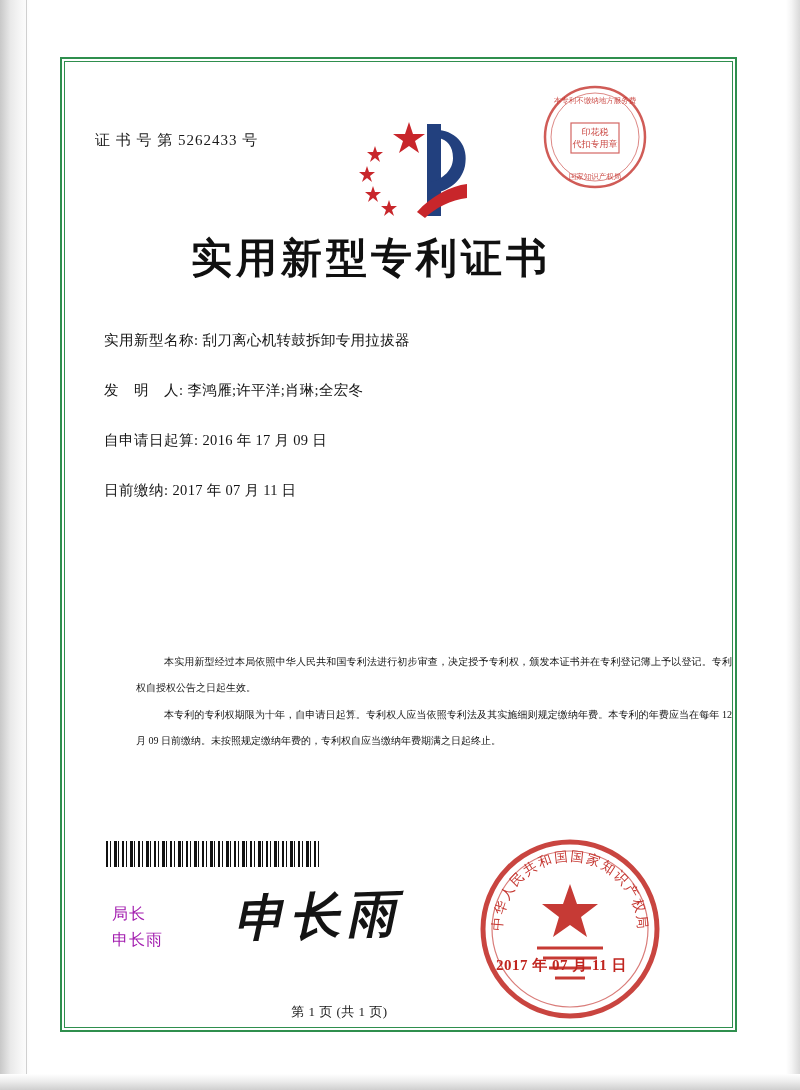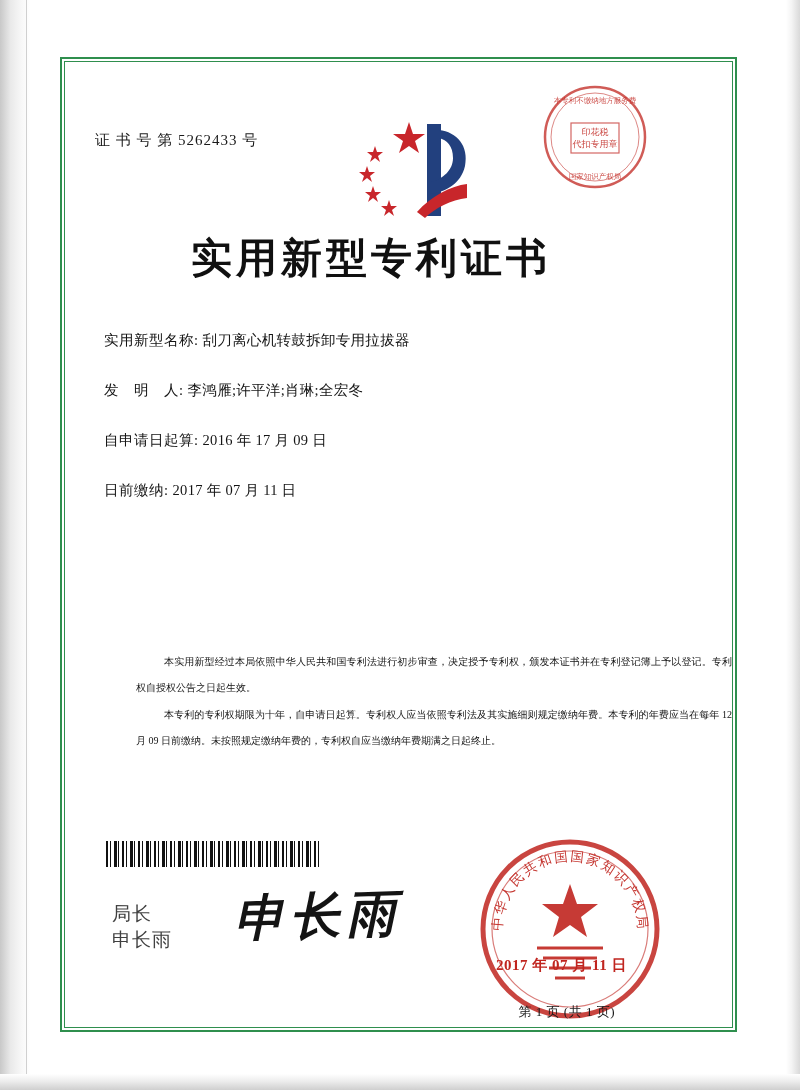--- a/index.html
+++ b/index.html
@@ -152,23 +152,23 @@
         #111 0px, #111 2px, #fff 2px, #fff 4px,
         #111 4px, #111 5px, #fff 5px, #fff 8px,
         #111 8px, #111 11px, #fff 11px, #fff 12px,
         #111 12px, #111 13px, #fff 13px, #fff 16px);
   }
 
   
   .sig-label {
     position: absolute;
     left: 48px; top: 840px;
-    font-size: 19px;
+    font-size: 16px;
     line-height: 26px;
-    color: #404040;
+    color: #a21caf;
     letter-spacing: 1px;
   }
   .signature {
     position: absolute;
     left: 170px; top: 822px;
     font-size: 50px;
     letter-spacing: 6px;
     color: #141414;
     font-family: "DejaVu Serif", "Liberation Serif", serif;
     font-style: italic;
@@ -188,21 +188,21 @@
     font-size: 15px;
     color: #c0251f;
     letter-spacing: 0.5px;
     font-weight: bold;
   }
 
   .page-footer {
     position: absolute;
     left: 0; top: 942px;
     width: 551px;
-    text-align: right;
+    text-align: center;
     font-size: 13px;
     color: #1a1a1a;
     letter-spacing: 0.5px;
   }
 </style>
 </head>
 <body>
 
 <div class="page">
 

